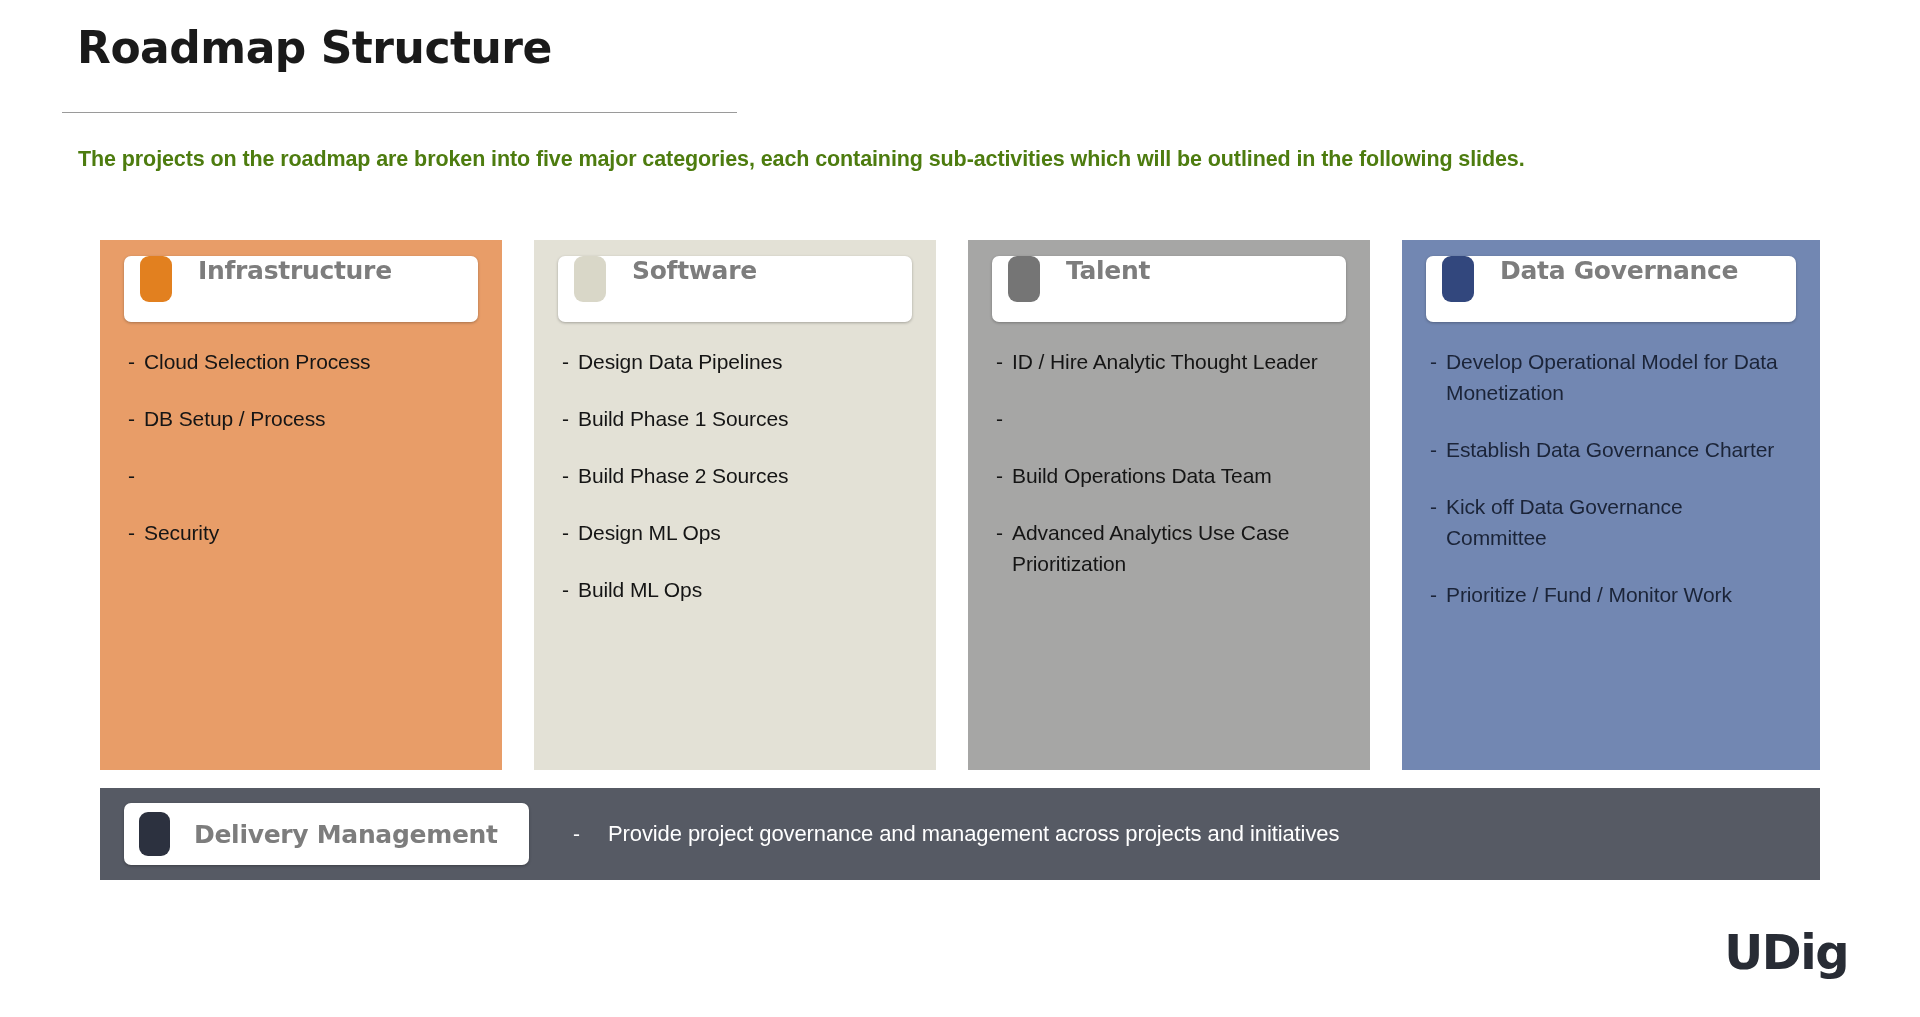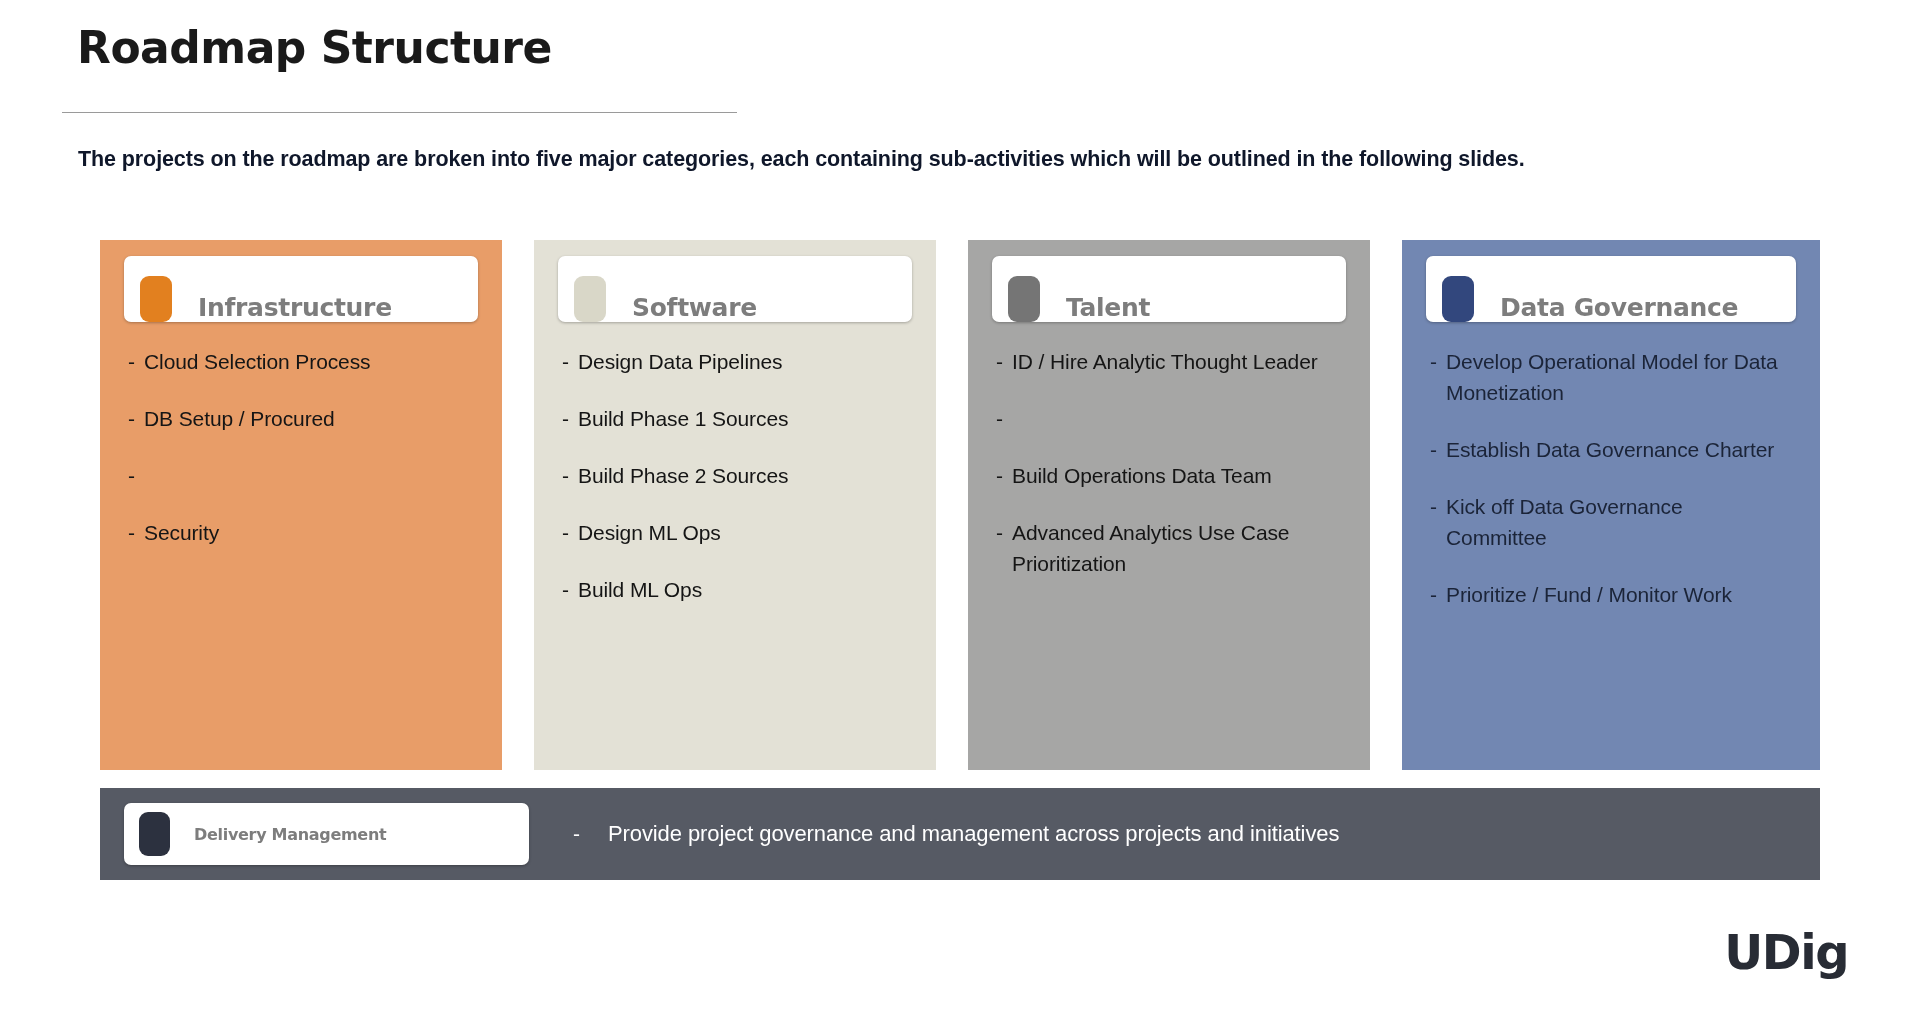--- a/index.html
+++ b/index.html
@@ -36,21 +36,21 @@
     background: #9a9a9a;
   }
 
   
   #slide-subtitle {
     position: absolute;
     left: 78px;
     top: 147px;
     font-size: 21.5px;
     font-weight: 600;
-    color: #0f172a;
+    color: #4d7c0f;
     white-space: nowrap;
     letter-spacing: -0.1px;
   }
 
   
   #card-row {
     position: absolute;
     left: 100px;
     top: 240px;
     width: 1720px;
@@ -67,21 +67,21 @@
   .card-header {
     position: absolute;
     left: 24px;
     top: 16px;
     right: 24px;
     height: 66px;
     background: #ffffff;
     border-radius: 7px;
     box-shadow: 0 1px 3px rgba(0,0,0,0.28);
     display: flex;
-    align-items: flex-end;
+    align-items: flex-start;
     padding-left: 16px;
     box-sizing: border-box;
   }
   .card-chip {
     width: 32px;
     height: 46px;
     border-radius: 9px;
     flex: 0 0 auto;
   }
   .card-header-label {
@@ -170,21 +170,21 @@
   #delivery-chip {
     width: 31px;
     height: 44px;
     border-radius: 9px;
     background: #2c313f;
     flex: 0 0 auto;
   }
   #delivery-label {
     margin-left: 24px;
     font-family: "DejaVu Sans", sans-serif;
-    font-size: 16px;
+    font-size: 25px;
     font-weight: bold;
     color: #7d7d7d;
     letter-spacing: -0.3px;
     white-space: nowrap;
   }
   #delivery-dash {
     margin-left: 44px;
     color: #ffffff;
     font-size: 21px;
   }
@@ -223,21 +223,21 @@
       <div class="card-chip"></div>
       <div class="card-header-label">Infrastructure</div>
     </div>
     <ul class="card-list">
       <li>
         <span class="bullet-dash">-</span>
         <span class="bullet-text">Cloud Selection Process</span>
       </li>
       <li>
         <span class="bullet-dash">-</span>
-        <span class="bullet-text">DB Setup / Procured</span>
+        <span class="bullet-text">DB Setup / Process</span>
       </li>
       <li>
         <span class="bullet-dash">-</span>
       </li>
       <li>
         <span class="bullet-dash">-</span>
         <span class="bullet-text">Security</span>
       </li>
     </ul>
   </div>

